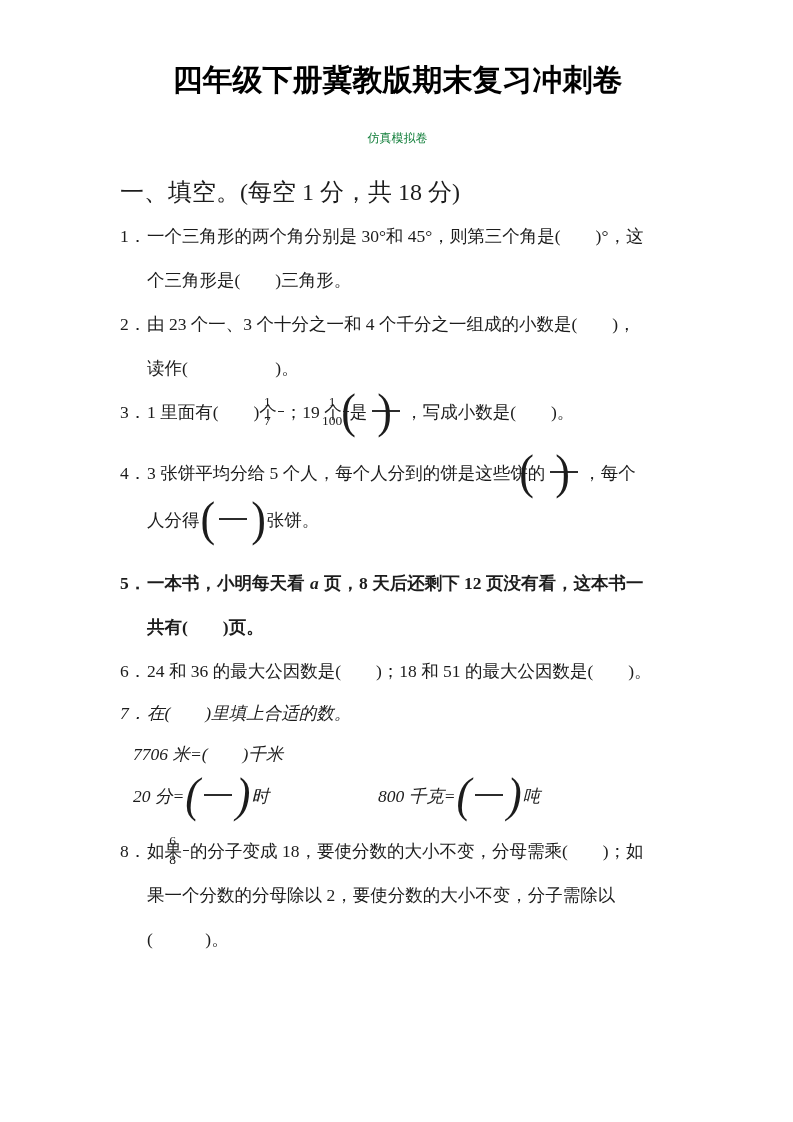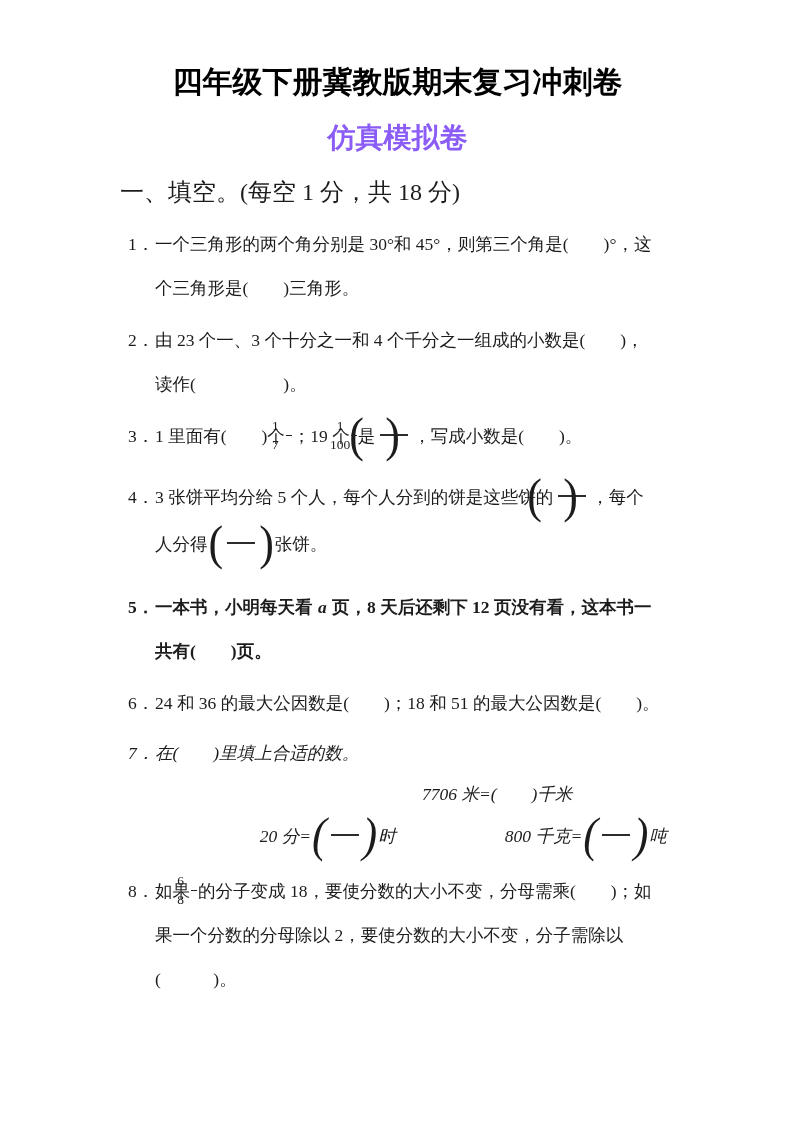--- a/index.html
+++ b/index.html
@@ -10,62 +10,62 @@
     background: #ffffff;
     overflow: hidden;
     font-family: "Liberation Serif", "DejaVu Serif", serif;
     color: #1c1c1c;
   }
   .content { padding: 0 118px 0 120px; }
 
   .title {
     margin: 64px 0 0 0;
     text-align: center;
-    font-family: Liberation Serif, serif;
+    font-family: Liberation Mono, monospace;
     font-weight: bold;
     font-size: 30px;
     line-height: 36px;
     color: #000000;
     letter-spacing: 0px;
   }
   .subtitle {
     margin: 26px 0 0 0;
     text-align: center;
     font-family: "Liberation Sans", "DejaVu Sans", sans-serif;
-    font-weight: bold;
-    font-size: 28px;
+    font-weight: normal;
+    font-size: 12px;
     line-height: 24px;
-    color: #8b5cf6;
+    color: #15803d;
   }
   .section-heading {
     margin-top: 20px;
     font-size: 24px;
     line-height: 44px;
     white-space: nowrap;
   }
 
   .questions { }
-  .question { margin: 8px; }
+  .question { margin: 0; }
   .question:nth-of-type(4) { margin-top: 14px; }
   .question:nth-of-type(5) { margin-top: 16px; font-weight: bold; }
   .question:nth-of-type(8) { margin-top: 8px; }
   .question:nth-of-type(3) { margin-bottom: 8px; }
 
   .line {
     padding-left: 27px;
     font-size: 17.5px;
     line-height: 44px;
     white-space: nowrap;
   }
   .line.first { text-indent: -27px; }
   .qnum { display: inline-block; width: 27px; text-indent: 0; }
 
   .question:nth-of-type(7) .line { line-height: 41px; font-style: italic; }
 
-  .cols-row { padding-left: 13px; display: flex; text-indent: 0; justify-content: flex-end; }
+  .cols-row { padding-left: 13px; display: flex; text-indent: 0; }
   .col { white-space: nowrap; }
   .col.col1 { width: 245px; }
 
   
   .frac {
     display: inline-block;
     vertical-align: middle;
     text-align: center;
     font-size: 13.5px;
     line-height: 1.2;

